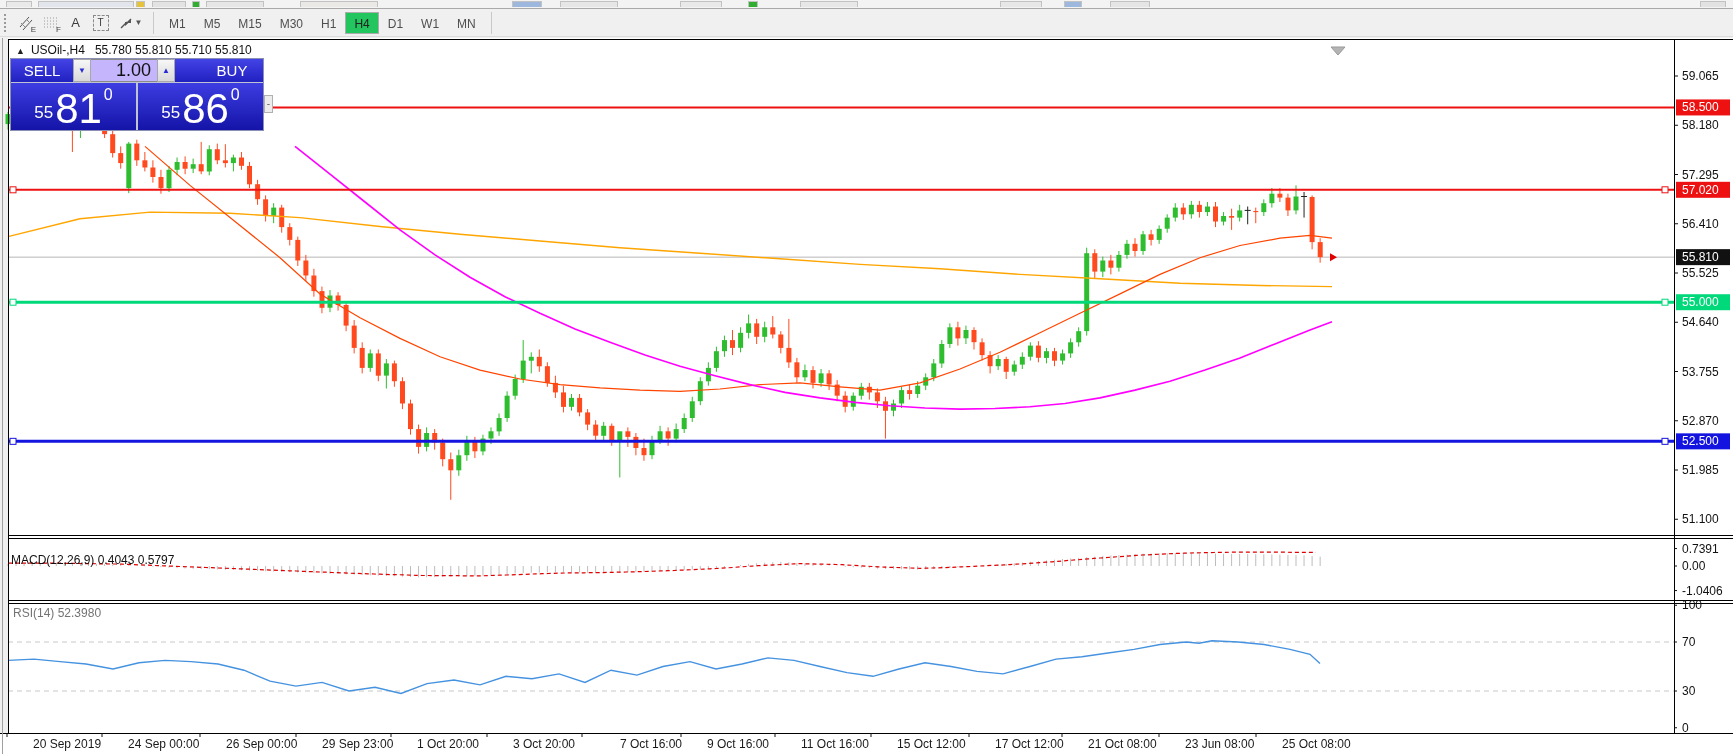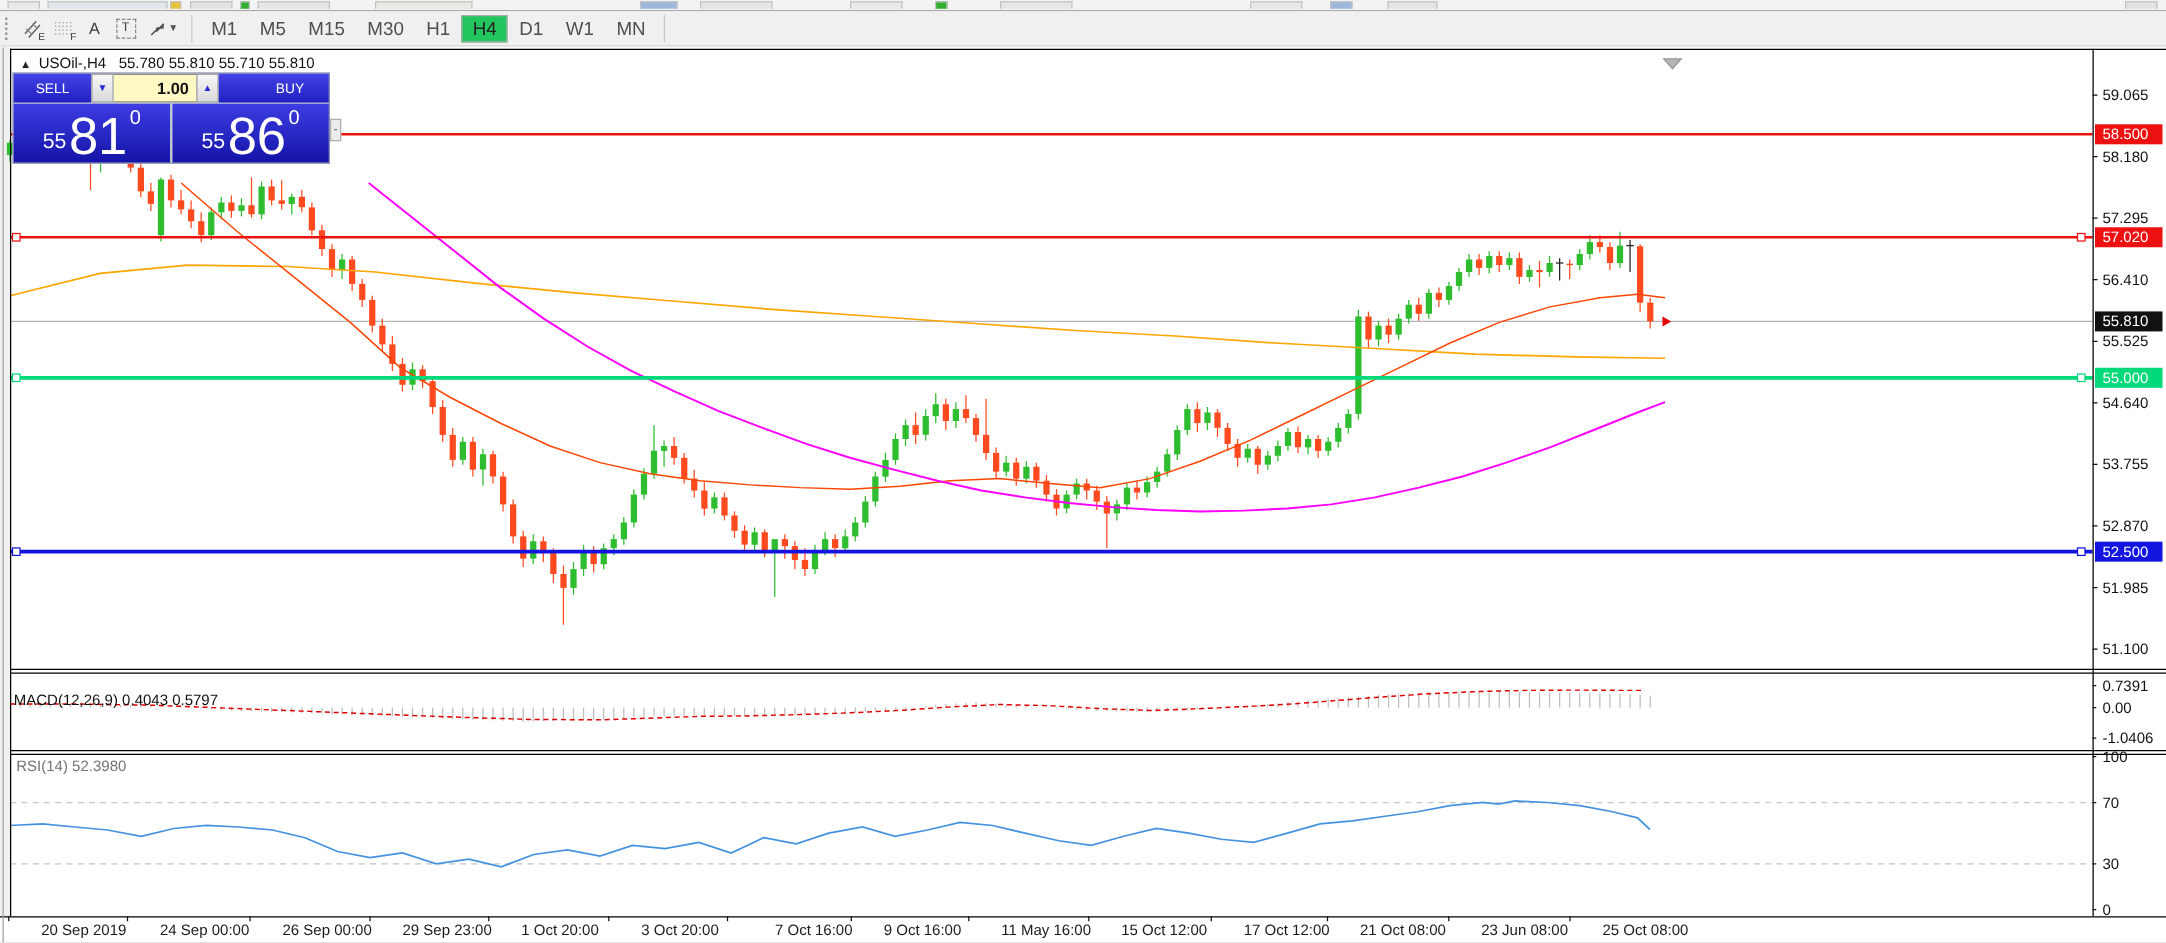--- a/index.html
+++ b/index.html
@@ -15,41 +15,41 @@
   .grip{width:4px;height:18px;border-left:2px dotted #9a9a9a;margin:0 3px 0 4px;}
   .tool-btn{width:25px;height:24px;display:flex;align-items:center;justify-content:center;
             color:#444;position:relative;}
   .tool-btn svg{display:block;}
   .tool-letter{font-size:13px;color:#3c3c3c;}
   .tool-sub{position:absolute;right:2px;bottom:1px;font-size:8px;color:#3c3c3c;}
   .tbox{border:1px dashed #8a8a8a;width:14px;height:14px;display:flex;align-items:center;
         justify-content:center;font-size:10px;color:#3c3c3c;}
   .caret{font-size:8px;color:#555;margin-left:1px;}
   .vsep{width:1px;height:22px;background:#c9c9c9;margin:0 6px;}
-  .tf-btn{padding:0 8px;height:22px;line-height:22px;font-size:15px;color:#4f4f4f;
+  .tf-btn{padding:0 8px;height:22px;line-height:22px;font-size:12px;color:#4f4f4f;
           border:1px solid transparent;box-sizing:border-box;}
   .tf-btn.active{background:#22c55e;border:1px solid #acacac;color:#222;}
   
   #csvg{position:absolute;top:0;left:0;}
   .title-line{position:absolute;left:16px;top:43px;font-size:12px;color:#111;z-index:5;}
   .title-line .arrow{font-size:9px;margin-right:6px;color:#222;}
   .title-line .ohlc{margin-left:10px;}
   
   .tw{position:absolute;left:10px;top:58px;width:254px;z-index:6;background:#bfc4d2;
       border:1px solid #8a90b4;box-sizing:border-box;}
   .tw-row1{display:flex;height:23px;}
-  .blue-btn{background:linear-gradient(#4343e6,#2121c2);color:#fff;font-size:11px;
+  .blue-btn{background:linear-gradient(#4343e6,#2121c2);color:#fff;font-size:15px;
             display:flex;align-items:center;justify-content:center;}
   .sell-btn{flex:0 0 62px;}
   .buy-btn{flex:0 0 62px;padding-left:26px;}
   .spin-btn{flex:0 0 18px;background:linear-gradient(#f7f7f7,#d9d9d9);color:#2b2bd6;
             font-size:8px;display:flex;align-items:center;justify-content:center;
             border:1px solid #a8a8a8;box-sizing:border-box;}
-  .vol{flex:1;text-align:right;padding-right:6px;font-size:13px;color:#111;background:#fef9c3;
-       border:1px solid #8a8a8a;border-left:none;border-right:none;line-height:21px;box-sizing:border-box;font-weight:bold;}
+  .vol{flex:1;text-align:right;padding-right:6px;font-size:18px;color:#111;background:#c4b5fd;
+       border:1px solid #8a8a8a;border-left:none;border-right:none;line-height:21px;box-sizing:border-box;}
   .tw-row2{display:flex;height:47px;margin-top:1px;}
   .price-panel{flex:1;background:linear-gradient(#3d3de2,#1414a8);color:#fff;display:flex;
                align-items:flex-end;justify-content:center;padding-bottom:4px;}
   .price-panel.left{margin-right:2px;}
   .pp-small{font-size:17px;line-height:1;margin:0 2px 5px 0;}
   .pp-big{font-size:42px;line-height:0.8;}
   .pp-sup{font-size:16px;line-height:1;align-self:flex-start;margin:4px 0 0 2px;}
   .tw-handle{position:absolute;right:-10px;top:36px;width:9px;height:18px;background:#ececec;
              border:1px solid #b0b0b0;color:#666;font-size:10px;line-height:16px;text-align:center;box-sizing:border-box;}
   
@@ -767,20 +767,20 @@
 
   <div class="date-axis" id="date-axis">
       <span style="left: 5px;">20 Sep 2019</span>
       <span style="left: 100px;">24 Sep 00:00</span>
       <span style="left: 198px;">26 Sep 00:00</span>
       <span style="left: 294px;">29 Sep 23:00</span>
       <span style="left: 389px;">1 Oct 20:00</span>
       <span style="left: 485px;">3 Oct 20:00</span>
       <span style="left: 592px;">7 Oct 16:00</span>
       <span style="left: 679px;">9 Oct 16:00</span>
-      <span style="left: 773px;">11 May 16:00</span>
+      <span style="left: 773px;">11 Oct 16:00</span>
       <span style="left: 869px;">15 Oct 12:00</span>
       <span style="left: 967px;">17 Oct 12:00</span>
       <span style="left: 1060px;">21 Oct 08:00</span>
       <span style="left: 1157px;">23 Jun 08:00</span>
       <span style="left: 1254px;">25 Oct 08:00</span>
     </div>
 </div>
 
 </body></html>

